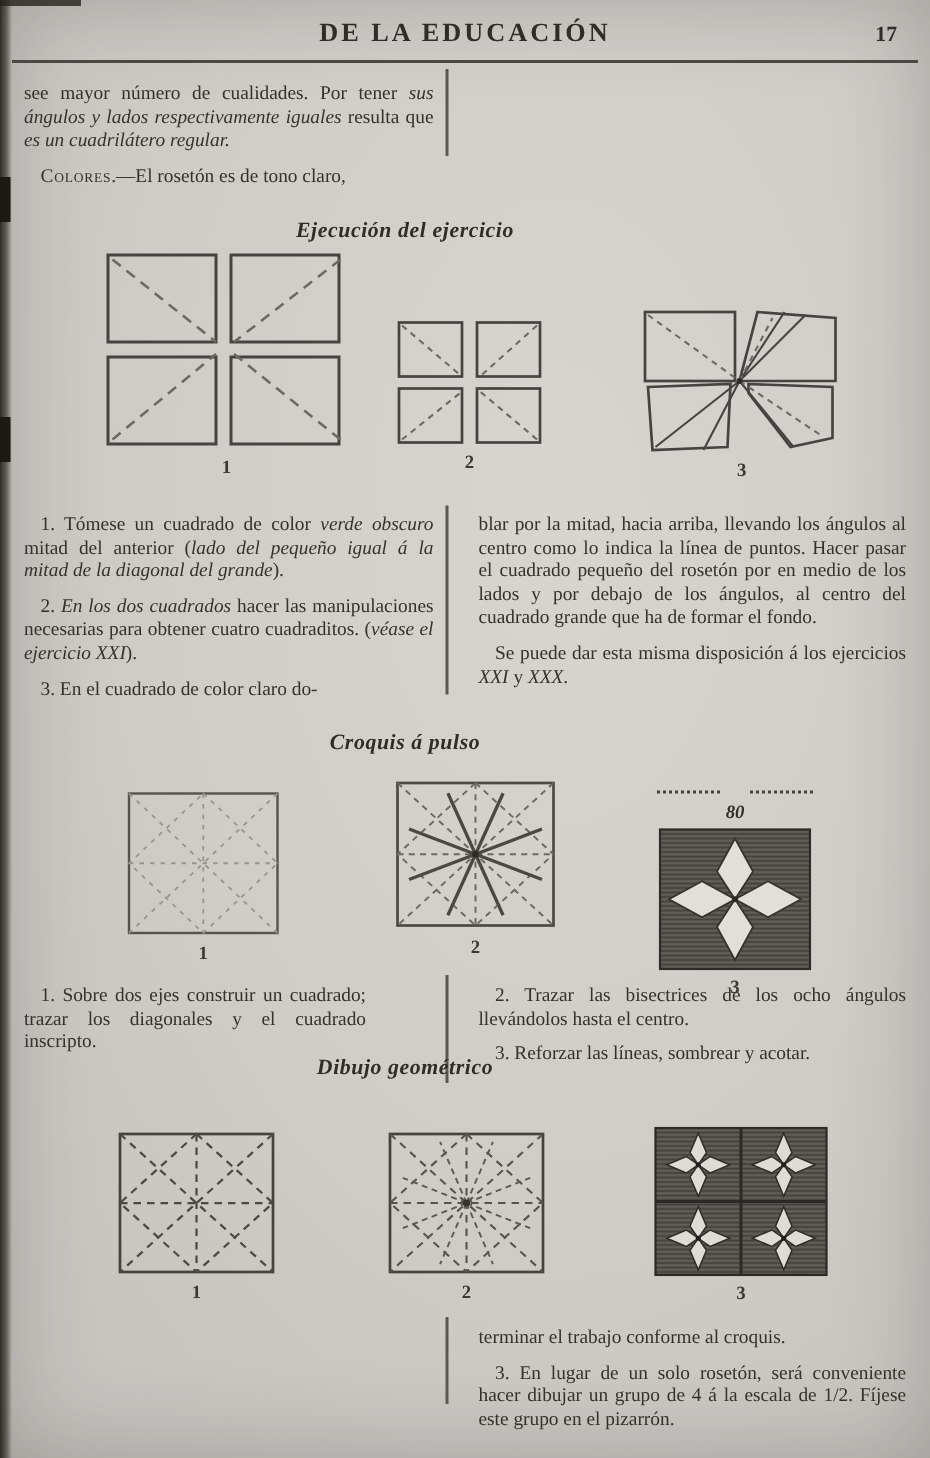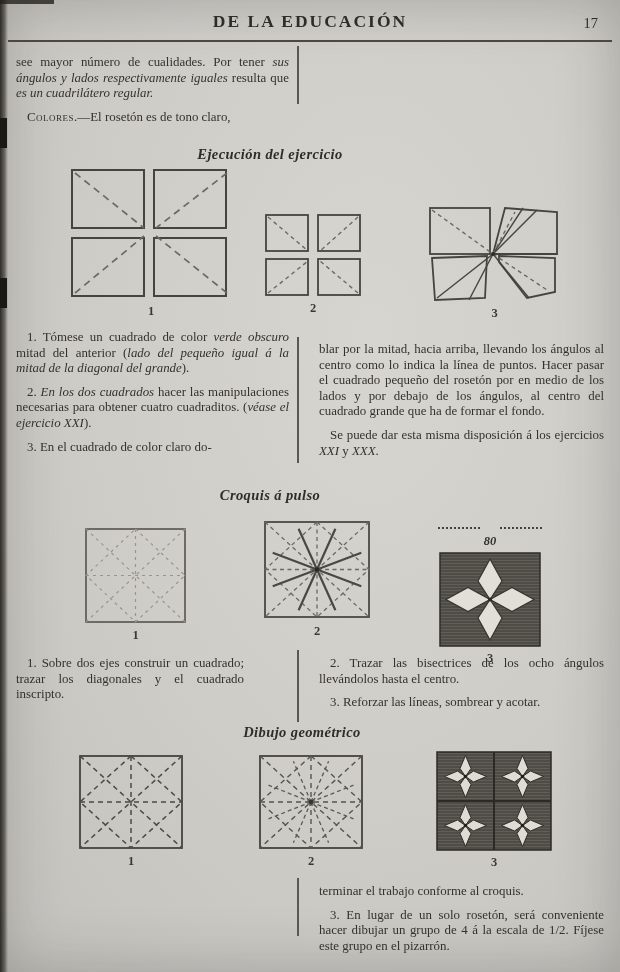--- a/index.html
+++ b/index.html
@@ -13,21 +13,21 @@
   }
   
   .edge-left{position:absolute;left:0;top:0;width:8px;height:972px;
     background:linear-gradient(to right,#16150f 0%,#55534c 55%,rgba(85,83,76,0) 100%);opacity:.85;}
   .edge-top{position:absolute;left:0;top:0;width:54px;height:4px;background:#24221c;opacity:.8;}
   .blot-a{position:absolute;left:0;top:118px;width:7px;height:30px;background:#1a1914;}
   .blot-b{position:absolute;left:0;top:278px;width:7px;height:30px;background:#1a1914;}
 
   .hdr-title{position:absolute;left:0;top:11px;width:620px;text-align:center;
     font-size:17.5px;font-weight:bold;letter-spacing:2px;color:#2f2d28;}
-  .hdr-page{position:absolute;right:22px;top:15px;font-size:14.5px;color:#2f2d28;}
+  .hdr-page{position:absolute;right:22px;top:15px;font-size:14.5px;color:#2f2d28;font-weight:bold;}
   .hdr-rule{position:absolute;left:8px;top:40px;width:604px;height:2px;background:#4a4841;}
 
   .col{position:absolute;text-align:justify;font-size:12.9px;line-height:15.6px;color:#34322d;}
   .col p{margin:8px;}
   .pi{text-indent:11px;}
   .seg-i{font-style:italic;}
   .seg-sc{font-variant:small-caps;letter-spacing:.5px;}
 
   .vdiv{position:absolute;width:1.5px;background:#5a5852;}
 
@@ -117,21 +117,21 @@
       <g fill="none" stroke="#6b6962" stroke-width="1.4" stroke-dasharray="4,3.5">
         <line x1="5" y1="4" x2="66" y2="48"></line>
         <line x1="66" y1="48" x2="88" y2="6"></line>
         <line x1="66" y1="48" x2="120" y2="84"></line>
       </g>
       <circle cx="66" cy="48" r="2" fill="#2c2a26"></circle>
     </svg>
     <div class="fig-label">3</div>
   </div>
 
-  <div class="col" style="left:8px;top:322px;width:289px;">
+  <div class="col" style="left:8px;top:334px;width:289px;">
     <p class="pi"><span>1. Tómese un cuadrado de color </span><span class="seg-i">verde obscuro</span><span> mitad del anterior  (</span><span class="seg-i">lado del pequeño igual á la mitad de la diagonal del grande</span><span>).</span></p>
     <p class="pi"><span>2. </span><span class="seg-i">En los dos cuadrados</span><span> hacer las manipulaciones necesarias para obtener cuatro cuadraditos.  (</span><span class="seg-i">véase el ejercicio XXI</span><span>).</span></p>
     <p class="pi"><span>3. En el cuadrado de color claro do-</span></p>
   </div>
   <div class="vdiv" style="left:297px;top:337px;height:126px;"></div>
   <div class="col" style="left:311px;top:334px;width:301px;">
     <p><span>blar por la mitad, hacia arriba,  llevando los ángulos al centro como lo indica la línea de puntos.  Hacer pasar el cuadrado pequeño del rosetón por en medio de los lados y por debajo de los ángulos, al centro del cuadrado grande que ha de formar el fondo.</span></p>
     <p class="pi"><span>Se puede dar esta misma disposición á los ejercicios </span><span class="seg-i">XXI</span><span> y </span><span class="seg-i">XXX</span><span>.</span></p>
   </div>
 
@@ -203,21 +203,21 @@
 
   <div class="col" style="left:8px;top:648px;width:244px;">
     <p class="pi"><span>1. Sobre dos ejes construir un cuadrado; trazar los  diagonales y el  cuadrado inscripto.</span></p>
   </div>
   <div class="vdiv" style="left:297px;top:650px;height:72px;"></div>
   <div class="col" style="left:311px;top:648px;width:301px;">
     <p class="pi"><span>2. Trazar las bisectrices de  los  ocho ángulos llevándolos hasta el centro.</span></p>
     <p class="pi"><span>3. Reforzar las líneas, sombrear y acotar.</span></p>
   </div>
 
-  <div class="sec-heading" style="top:724px;padding-left:32px;">Dibujo geométrico</div>
+  <div class="sec-heading" style="top:704px;">Dibujo geométrico</div>
 
   <div class="fig" style="left:77px;top:754px;">
     <svg width="108" height="96" viewBox="0 0 108 96">
       <rect x="3" y="2" width="102" height="92" fill="none" stroke="#45433e" stroke-width="1.8"></rect>
       <g fill="none" stroke="#4c4a44" stroke-width="1.5" stroke-dasharray="5,4">
         <line x1="3" y1="2" x2="105" y2="94"></line>
           <line x1="105" y1="2" x2="3" y2="94"></line>
         <line x1="54" y1="2" x2="54" y2="94"></line>
           <line x1="3" y1="48" x2="105" y2="48"></line>
         <polygon points="54,2 105,48 54,94 3,48"></polygon>

